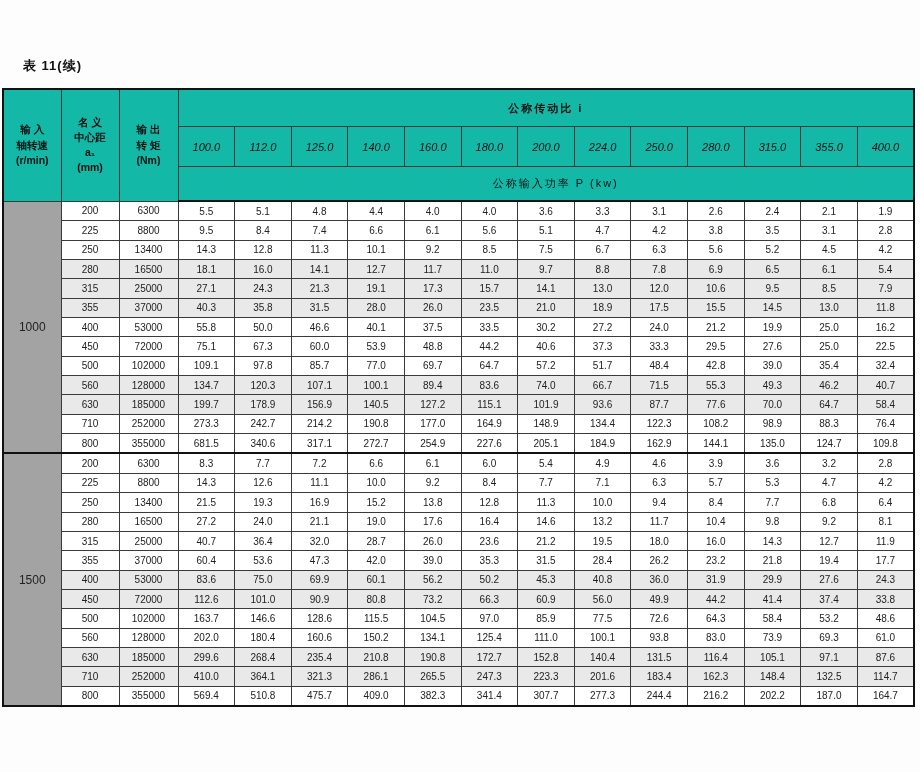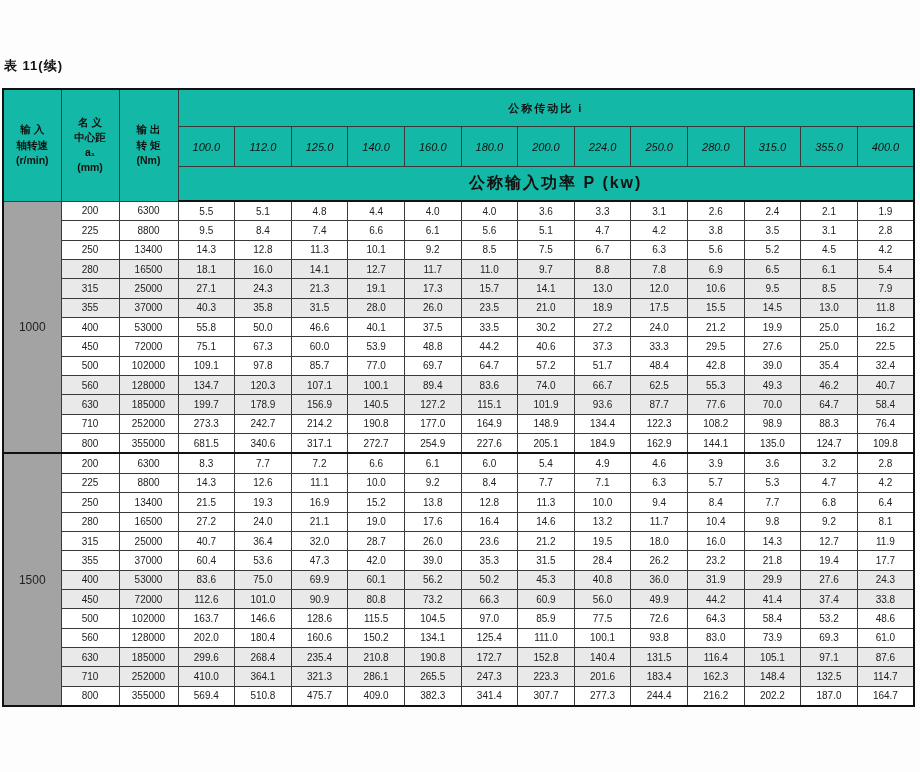--- a/index.html
+++ b/index.html
@@ -1,27 +1,27 @@
 <!DOCTYPE html>
 <html><head>
 <meta charset="utf-8">
 <style>
   html,body{margin:0;padding:0;}
   body{background:#ffffff;font-family:"Liberation Sans","DejaVu Sans",sans-serif;}
   .page{position:relative;width:920px;height:772px;background:#fdfdfd;overflow:hidden;}
-  .doc-title{position:absolute;left:4px;top:57px;font-size:13px;font-weight:bold;color:#111;letter-spacing:1px;}
+  .doc-title{position:absolute;left:23px;top:57px;font-size:13px;font-weight:bold;color:#111;letter-spacing:1px;}
   .tbl-wrap{position:absolute;left:2px;top:88px;width:913px;}
   table{border-collapse:collapse;table-layout:fixed;width:913px;border:2px solid #111;}
   th,td{border:1px solid #3a3a3a;text-align:center;vertical-align:middle;padding:0;overflow:hidden;white-space:nowrap;}
   thead th{background:#14b8a6;color:#111;font-weight:normal;}
   .hdr-left{font-size:10.5px;font-weight:bold;line-height:1.45;}
   .hdr-left .ln{display:block;}
   .ratio-title{height:36px;font-size:11px;font-weight:bold;letter-spacing:2px;}
   .ratio-val{height:39px;font-size:11px;font-style:italic;}
-  .power-title{height:33px;font-size:16px;font-weight:bold;letter-spacing:2px;border-bottom:2px solid #111;padding-left:20px;}
+  .power-title{height:33px;font-size:11px;font-weight:normal;letter-spacing:2px;border-bottom:2px solid #111;padding-left:20px;}
   tbody td{height:18.35px;font-size:10px;color:#222;background:#ffffff;}
   tbody tr.shaded td{background:#e9e9e9;}
   tbody td.speed-cell{background:#a3a3a3;font-size:12px;}
   tbody tr.group-start td{border-top:2px solid #111;}
 </style>
 </head>
 <body>
 
 <div class="page">
   <div class="doc-title">表 11(续)</div>
@@ -232,21 +232,21 @@
             <td>560</td>
             <td>128000</td>
             <td>134.7</td>
             <td>120.3</td>
             <td>107.1</td>
             <td>100.1</td>
             <td>89.4</td>
             <td>83.6</td>
             <td>74.0</td>
             <td>66.7</td>
-            <td>62.5</td>
+            <td>71.5</td>
             <td>55.3</td>
             <td>49.3</td>
             <td>46.2</td>
             <td>40.7</td>
           </tr>
           <tr class="shaded">
             <td>630</td>
             <td>185000</td>
             <td>199.7</td>
             <td>178.9</td>

